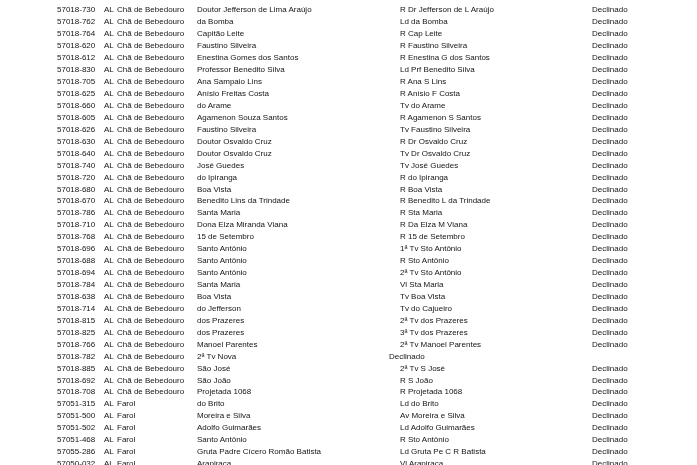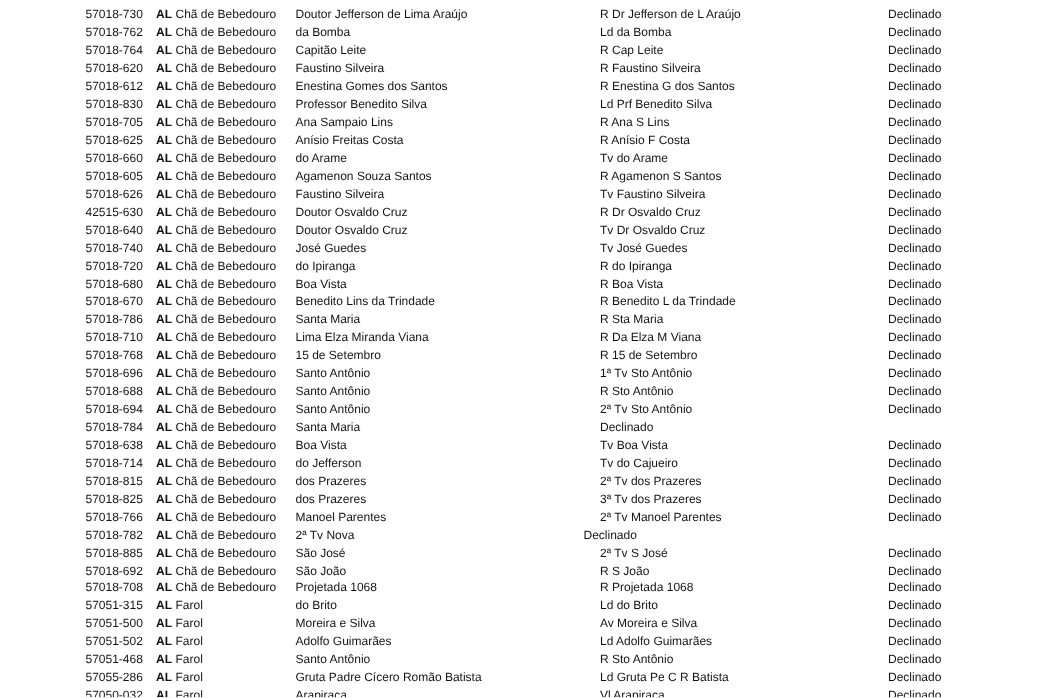--- a/index.html
+++ b/index.html
@@ -30,21 +30,21 @@
     height: 11.95px;
     white-space: nowrap;
     overflow: visible;
   }
   .cell {
     display: block;
     overflow: visible;
     flex: 0 0 auto;
   }
   .c-cep      { margin-left: 57px; width: 47px; }
-  .c-uf       { width: 13px; font-weight: bold; }
+  .c-uf       { width: 13px; }
   .c-district { width: 80px; }
   .c-street   { width: 203px; }
   .c-abbrev   { width: 192px; }
   .c-status   { width: 116px; }
 </style>
 </head>
 <body>
 
 <div class="page">
   <div class="table-body">
@@ -130,21 +130,21 @@
       </div>
       <div class="row">
         <span class="cell c-cep">57018-626</span>
         <span class="cell c-uf">AL</span>
         <span class="cell c-district">Chã de Bebedouro</span>
         <span class="cell c-street">Faustino Silveira</span>
         <span class="cell c-abbrev">Tv Faustino Silveira</span>
         <span class="cell c-status">Declinado</span>
       </div>
       <div class="row">
-        <span class="cell c-cep">42515-630</span>
+        <span class="cell c-cep">57018-630</span>
         <span class="cell c-uf">AL</span>
         <span class="cell c-district">Chã de Bebedouro</span>
         <span class="cell c-street">Doutor Osvaldo Cruz</span>
         <span class="cell c-abbrev">R Dr Osvaldo Cruz</span>
         <span class="cell c-status">Declinado</span>
       </div>
       <div class="row">
         <span class="cell c-cep">57018-640</span>
         <span class="cell c-uf">AL</span>
         <span class="cell c-district">Chã de Bebedouro</span>
@@ -189,21 +189,21 @@
         <span class="cell c-uf">AL</span>
         <span class="cell c-district">Chã de Bebedouro</span>
         <span class="cell c-street">Santa Maria</span>
         <span class="cell c-abbrev">R Sta Maria</span>
         <span class="cell c-status">Declinado</span>
       </div>
       <div class="row">
         <span class="cell c-cep">57018-710</span>
         <span class="cell c-uf">AL</span>
         <span class="cell c-district">Chã de Bebedouro</span>
-        <span class="cell c-street">Lima Elza Miranda Viana</span>
+        <span class="cell c-street">Dona Elza Miranda Viana</span>
         <span class="cell c-abbrev">R Da Elza M Viana</span>
         <span class="cell c-status">Declinado</span>
       </div>
       <div class="row">
         <span class="cell c-cep">57018-768</span>
         <span class="cell c-uf">AL</span>
         <span class="cell c-district">Chã de Bebedouro</span>
         <span class="cell c-street">15 de Setembro</span>
         <span class="cell c-abbrev">R 15 de Setembro</span>
         <span class="cell c-status">Declinado</span>
@@ -230,20 +230,21 @@
         <span class="cell c-district">Chã de Bebedouro</span>
         <span class="cell c-street">Santo Antônio</span>
         <span class="cell c-abbrev">2ª Tv Sto Antônio</span>
         <span class="cell c-status">Declinado</span>
       </div>
       <div class="row">
         <span class="cell c-cep">57018-784</span>
         <span class="cell c-uf">AL</span>
         <span class="cell c-district">Chã de Bebedouro</span>
         <span class="cell c-street">Santa Maria</span>
+        <span class="cell c-abbrev">Vl Sta Maria</span>
         <span class="cell c-status">Declinado</span>
       </div>
       <div class="row">
         <span class="cell c-cep">57018-638</span>
         <span class="cell c-uf">AL</span>
         <span class="cell c-district">Chã de Bebedouro</span>
         <span class="cell c-street">Boa Vista</span>
         <span class="cell c-abbrev">Tv Boa Vista</span>
         <span class="cell c-status">Declinado</span>
       </div>

